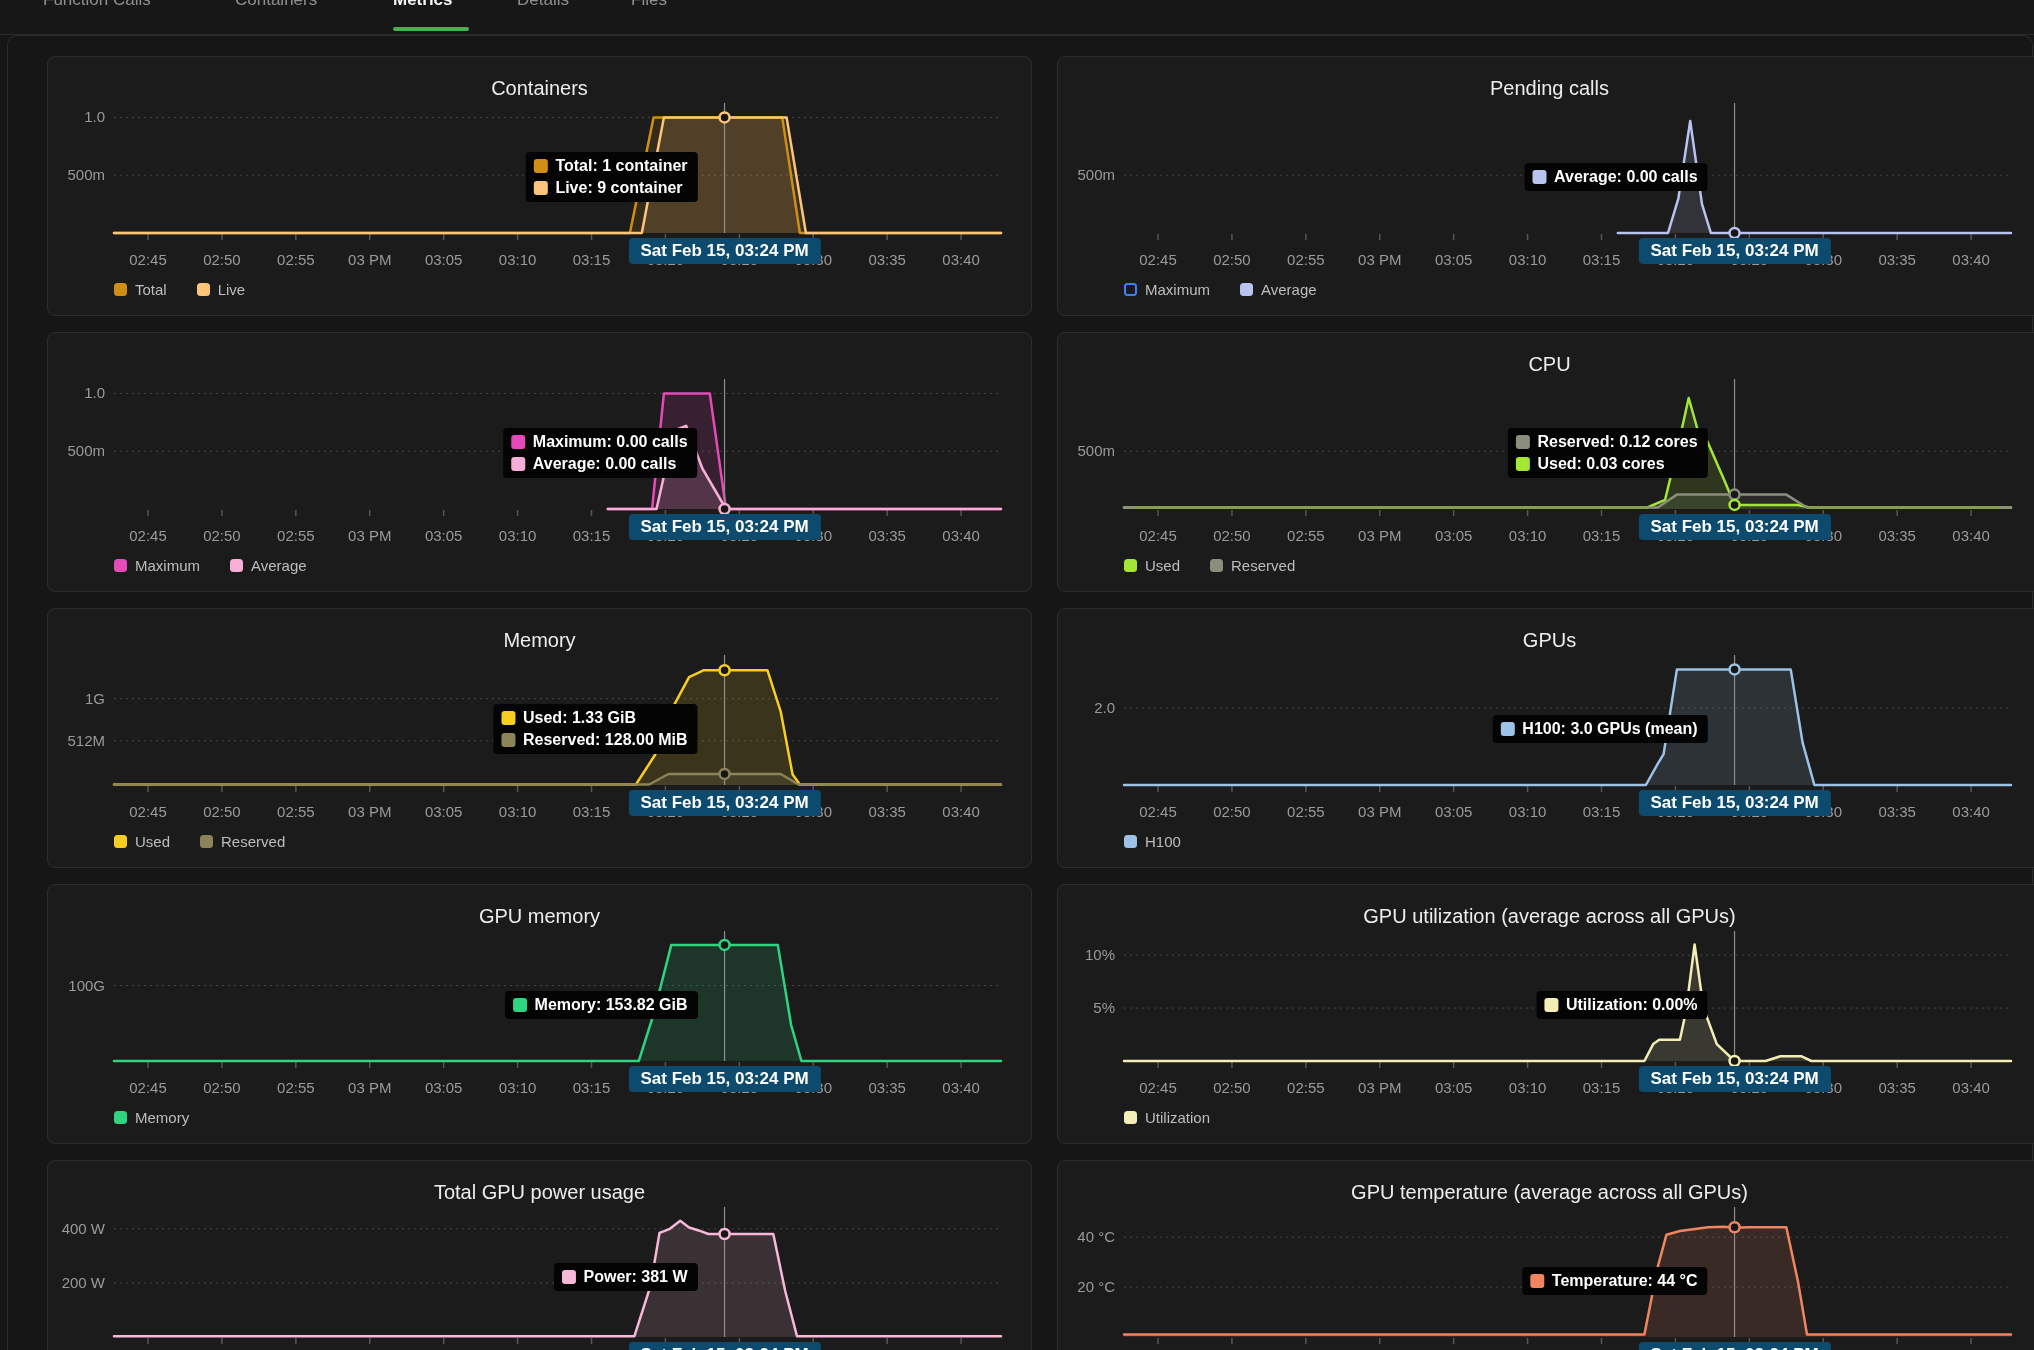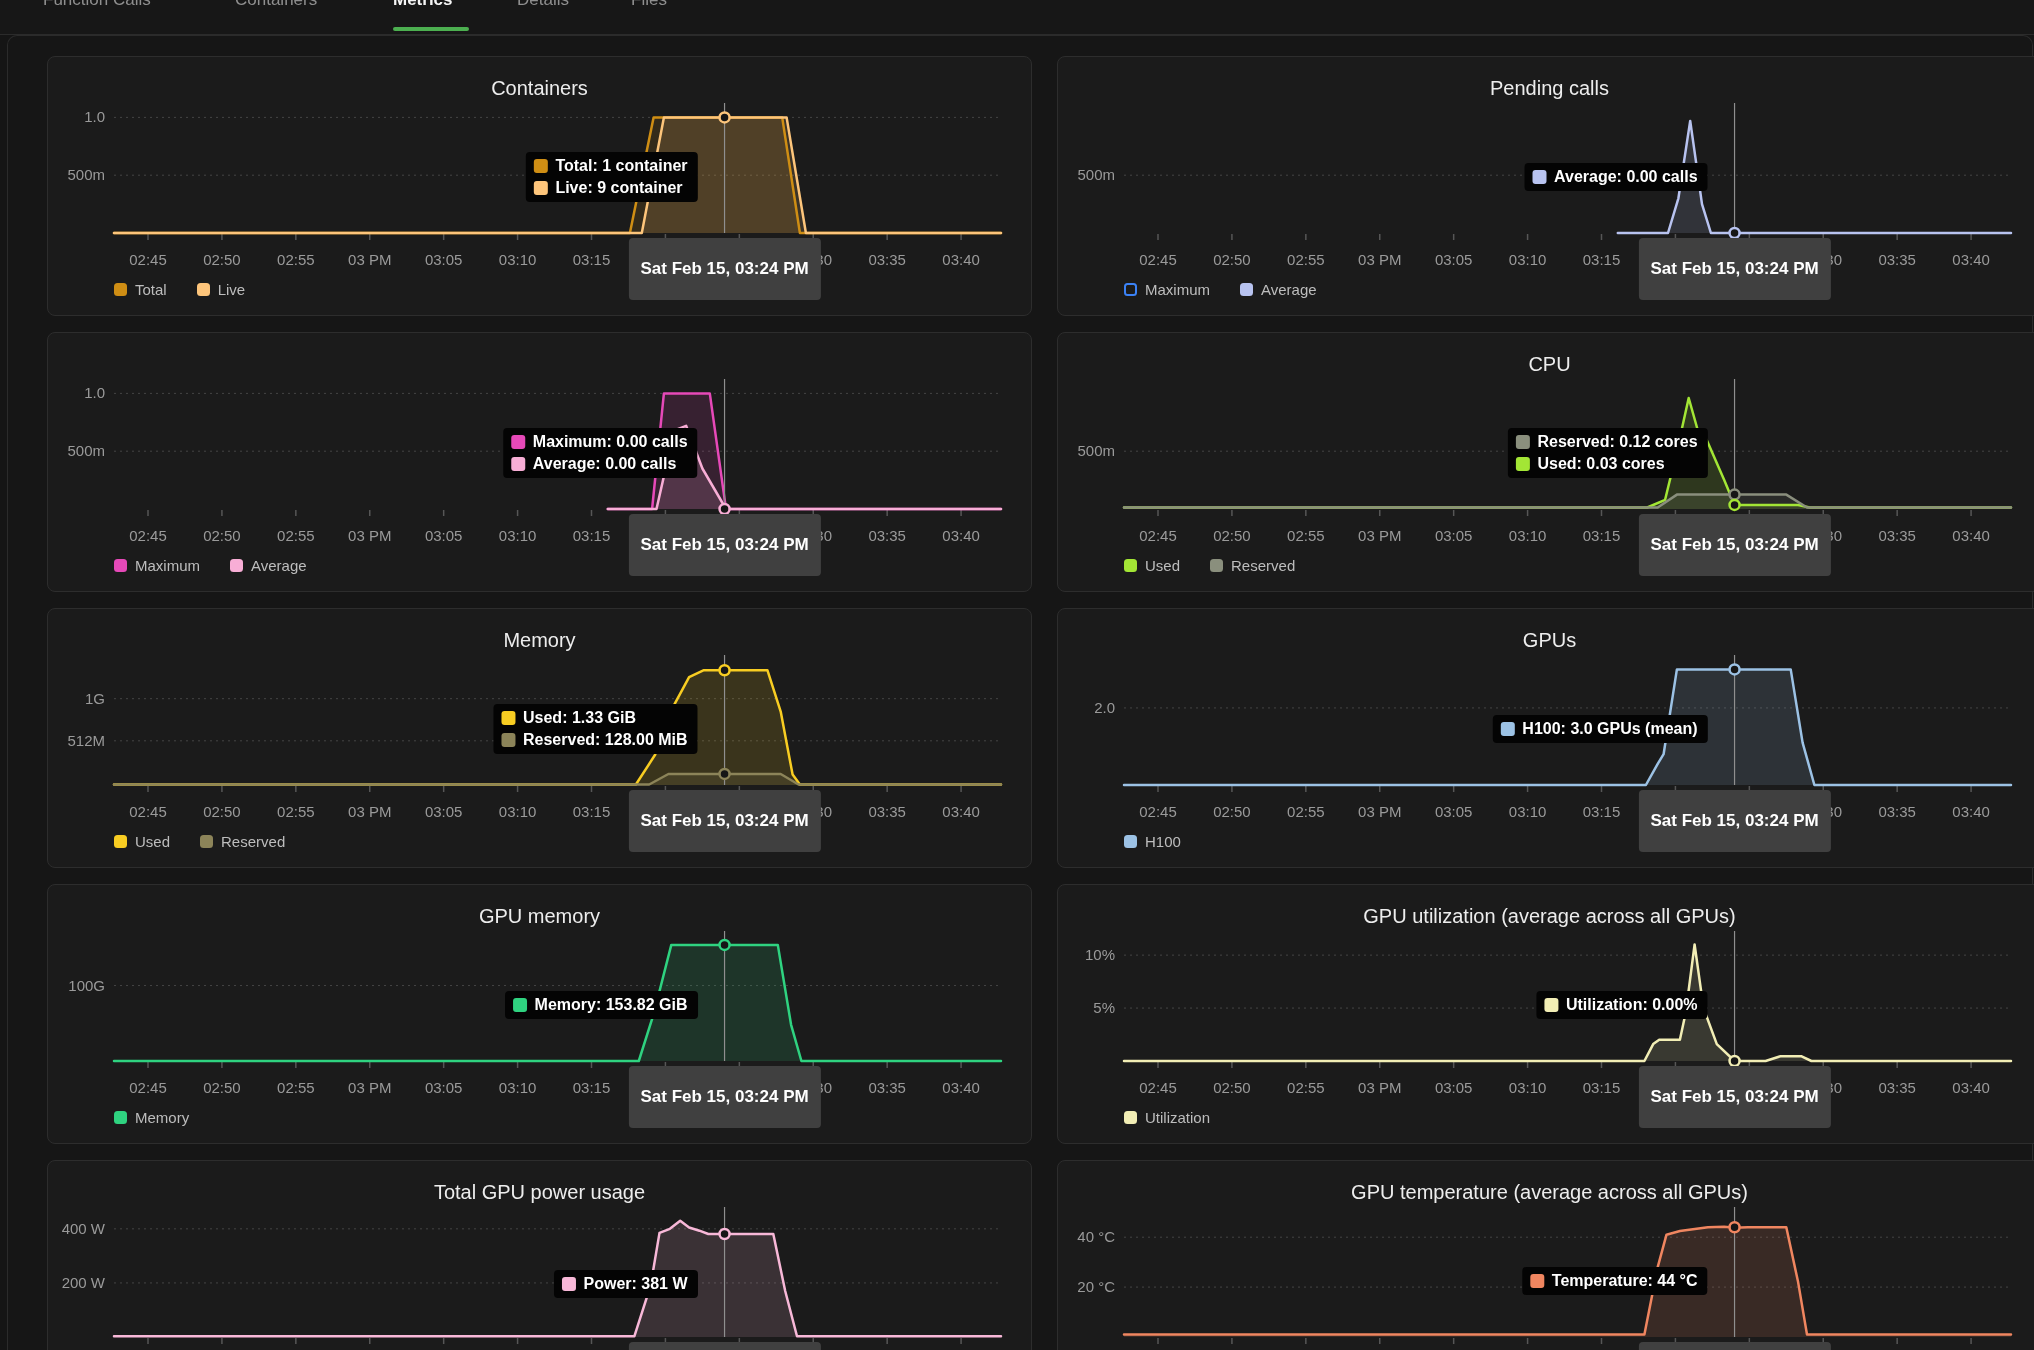--- a/index.html
+++ b/index.html
@@ -23,22 +23,22 @@
     font-size:20px; font-weight:500; color:#ededed; }
   .card svg { position:absolute; left:0; top:0; }
   .axis-label { fill:#9a9a9a; font-size:15px; font-family:"Liberation Sans","DejaVu Sans",sans-serif; }
   
   .vtooltip { position:absolute; transform:translate(-100%,-50%); background:#040404;
     border-radius:4px; padding:5px 10px 5px 8px; display:flex; flex-direction:column;
     gap:4px; white-space:nowrap; z-index:5; }
   .vtooltip .row { display:flex; align-items:center; gap:8px; font-size:16px;
     font-weight:700; color:#ffffff; }
   .vtooltip .chip { width:14px; height:14px; border-radius:3px; flex:none; }
-  .dtooltip { position:absolute; transform:translateX(-50%); background:#404040;
-    border-radius:4px; padding:21px 12px; font-size:17px; font-weight:700;
+  .dtooltip { position:absolute; transform:translateX(-50%); background:#0c4a6e;
+    border-radius:4px; padding:3px 12px; font-size:17px; font-weight:700;
     color:#ffffff; white-space:nowrap; z-index:6; }
   
   .legend { position:absolute; left:66px; top:224px; display:flex; gap:30px;text-align:right; }
   .legend .item { display:flex; align-items:center; gap:8px; cursor:pointer; }
   .legend .chip { width:13px; height:13px; border-radius:3.5px; }
   .legend .chip.outline { background:transparent !important; border:2px solid; }
   .legend .lbl { font-size:15px; color:#bdbdbd; }
 </style>
 </head>
 <body>
@@ -520,21 +520,21 @@
         <text x="765.2516666666667" y="208" text-anchor="middle" class="axis-label">03:30</text>
         <line x1="839.1683333333333" y1="177" x2="839.1683333333333" y2="183" stroke="#565656" stroke-width="1.5"></line>
         <text x="839.1683333333333" y="208" text-anchor="middle" class="axis-label">03:35</text>
         <line x1="913.0849999999999" y1="177" x2="913.0849999999999" y2="183" stroke="#565656" stroke-width="1.5"></line>
         <text x="913.0849999999999" y="208" text-anchor="middle" class="axis-label">03:40</text>
         <path d="M66.0,175.2L586.4,175.2L602.6,124.6L611.5,71.9L621.9,67.8L632.2,59.7L641.1,66.5L651.4,69.7L660.3,73.0L725.3,73.0L737.2,130.0L749.0,175.2L953.0,175.2L953.0,176L66.0,176Z" fill="#f8b8d8" fill-opacity="0.14" stroke="none"></path>
         <path d="M66.0,175.2L586.4,175.2L602.6,124.6L611.5,71.9L621.9,67.8L632.2,59.7L641.1,66.5L651.4,69.7L660.3,73.0L725.3,73.0L737.2,130.0L749.0,175.2L953.0,175.2" fill="none" stroke="#f8b8d8" stroke-width="2.5" stroke-linejoin="round" stroke-linecap="round"></path>
         <line x1="676.5516666666666" y1="46" x2="676.5516666666666" y2="176" stroke="#8f8f8f" stroke-width="1.2"></line>
         <circle cx="676.5516666666666" cy="72.98283261802575" r="5" fill="#161616" stroke="#f8b8d8" stroke-width="2.5"></circle>
       </svg>
-    <div class="vtooltip" style="left: 649.552px; top: 123px;">
+    <div class="vtooltip" style="left: 649.552px; top: 116px;">
         <div class="row">
           <span class="chip" style="background: rgb(248, 184, 216);"></span>
           <span>Power: 381 W</span>
         </div>
       </div>
     <div class="dtooltip" style="left: 676.552px; top: 181px;">Sat Feb 15, 03:24 PM</div>
 
   </section>
     <section class="card" style="left: 1057px; top: 1160px;">
     <h3>GPU temperature (average across all GPUs)</h3>

